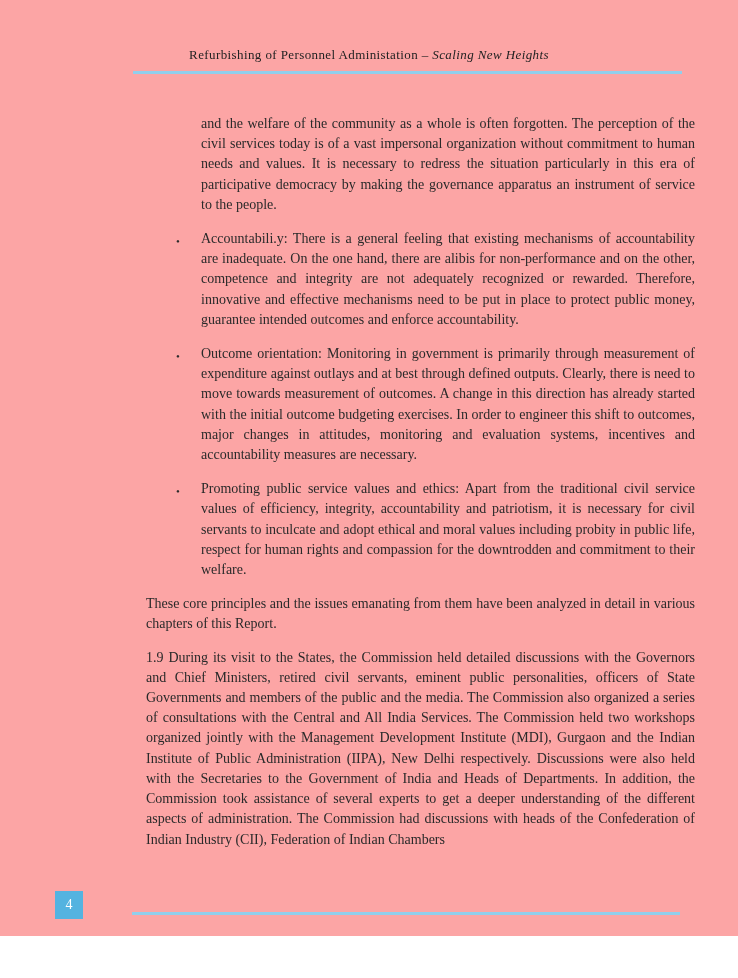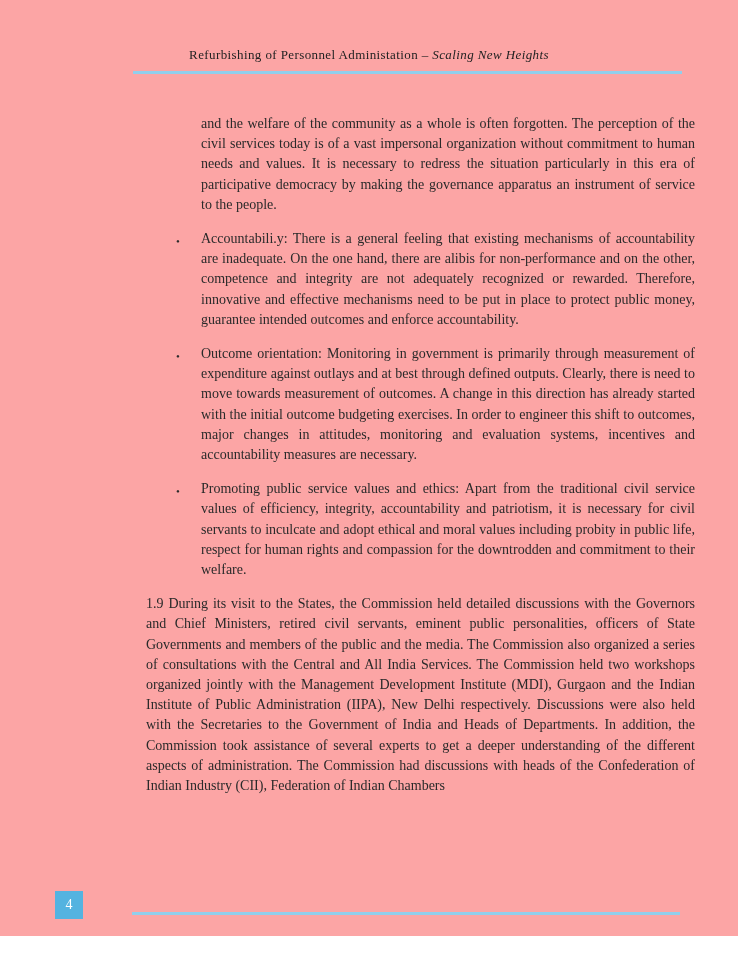--- a/index.html
+++ b/index.html
@@ -120,20 +120,21 @@
     <div class="bullet-row">
       <span class="bullet-marker">•</span>
       <span class="bullet-body"><span class="lead-italic">Outcome orientation:</span><span> Monitoring in government is primarily through measurement of expenditure against outlays and at best through defined outputs. Clearly, there is need to move towards measurement of outcomes. A change in this direction has already started with the initial outcome budgeting exercises. In order to engineer this shift to outcomes, major changes in attitudes, monitoring and evaluation systems, incentives and accountability measures are necessary.</span></span>
     </div>
 
     <div class="bullet-row">
       <span class="bullet-marker">•</span>
       <span class="bullet-body"><span class="lead-italic">Promoting public service values and ethics:</span><span> Apart from the traditional civil service values of efficiency, integrity, accountability and patriotism, it is necessary for civil servants to inculcate and adopt ethical and moral values including probity in public life, respect for human rights and compassion for the downtrodden and commitment to their welfare.</span></span>
     </div>
 
+    <p class="para">These core principles and the issues emanating from them have been analyzed in detail in various chapters of this Report.</p>
 
     <p class="para para-last">1.9 During its visit to the States, the Commission held detailed discussions with the Governors and Chief Ministers, retired civil servants, eminent public personalities, officers of State Governments and members of the public and the media. The Commission also organized a series of consultations with the Central and All India Services. The Commission held two workshops organized jointly with the Management Development Institute (MDI), Gurgaon and the Indian Institute of Public Administration (IIPA), New Delhi respectively. Discussions were also held with the Secretaries to the Government of India and Heads of Departments. In addition, the Commission took assistance of several experts to get a deeper understanding of the different aspects of administration. The Commission had discussions with heads of the Confederation of Indian Industry (CII), Federation of Indian Chambers</p>
 
   </div>
 
   <div class="page-number-badge">
     <span>4</span>
   </div>
 
   <div class="rule rule-bottom"></div>

